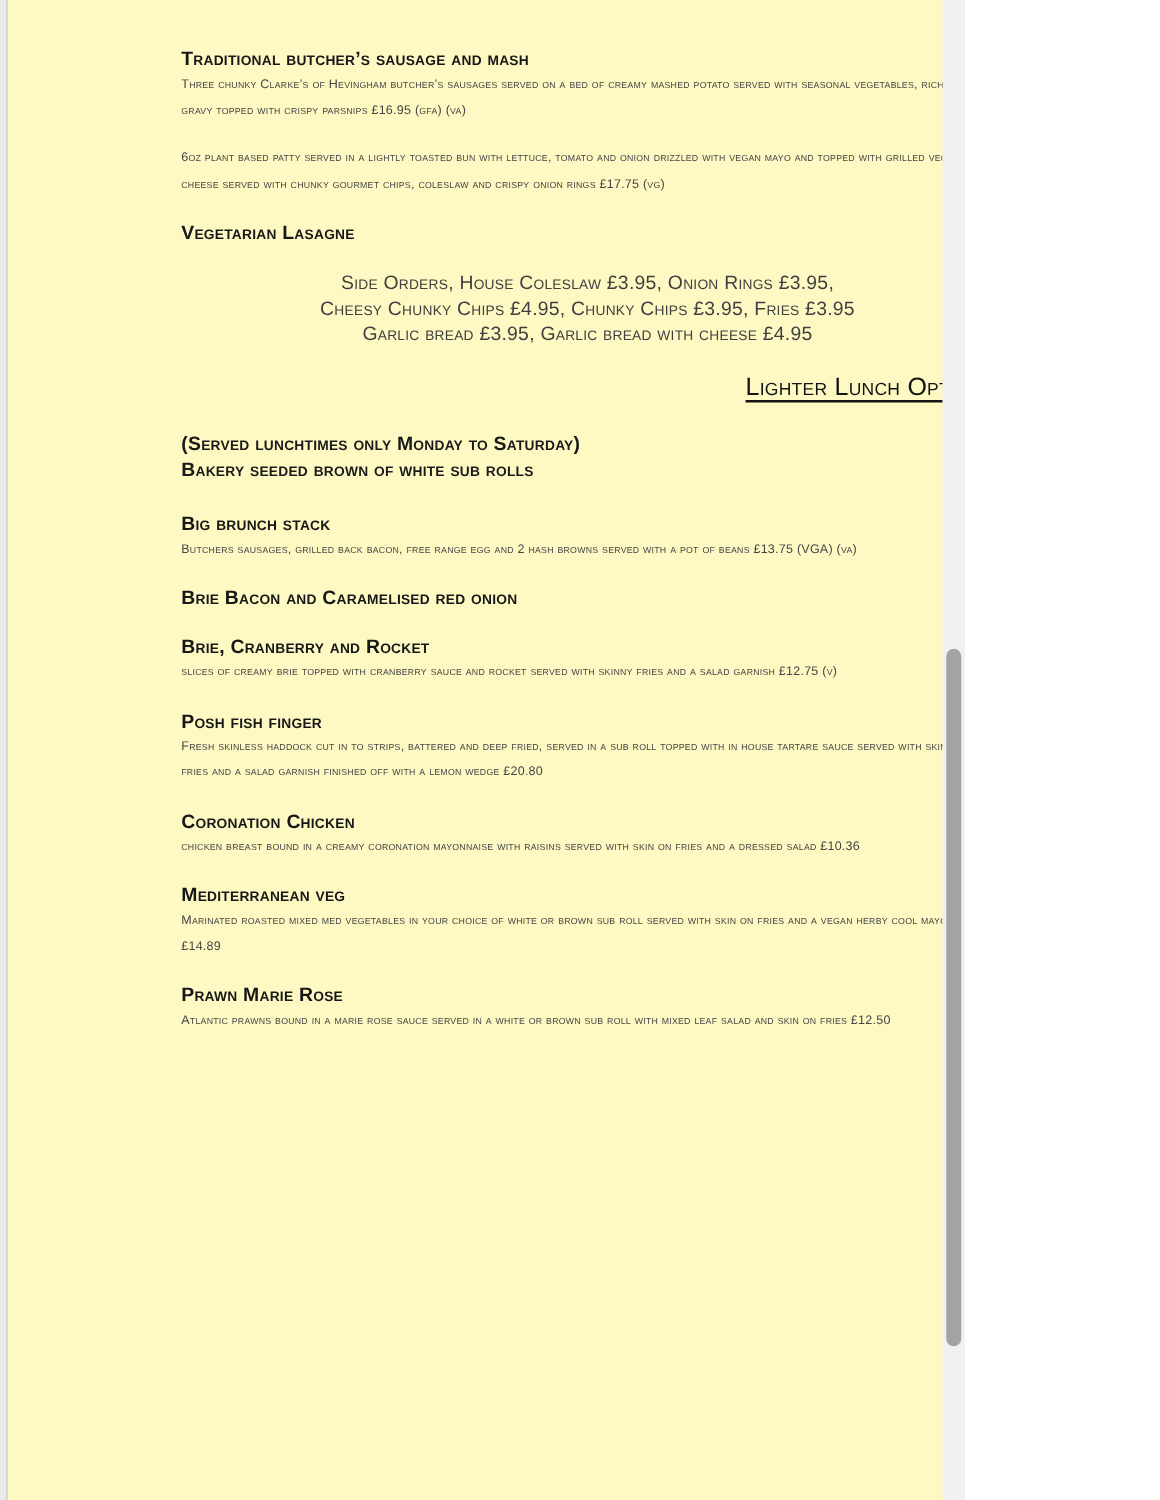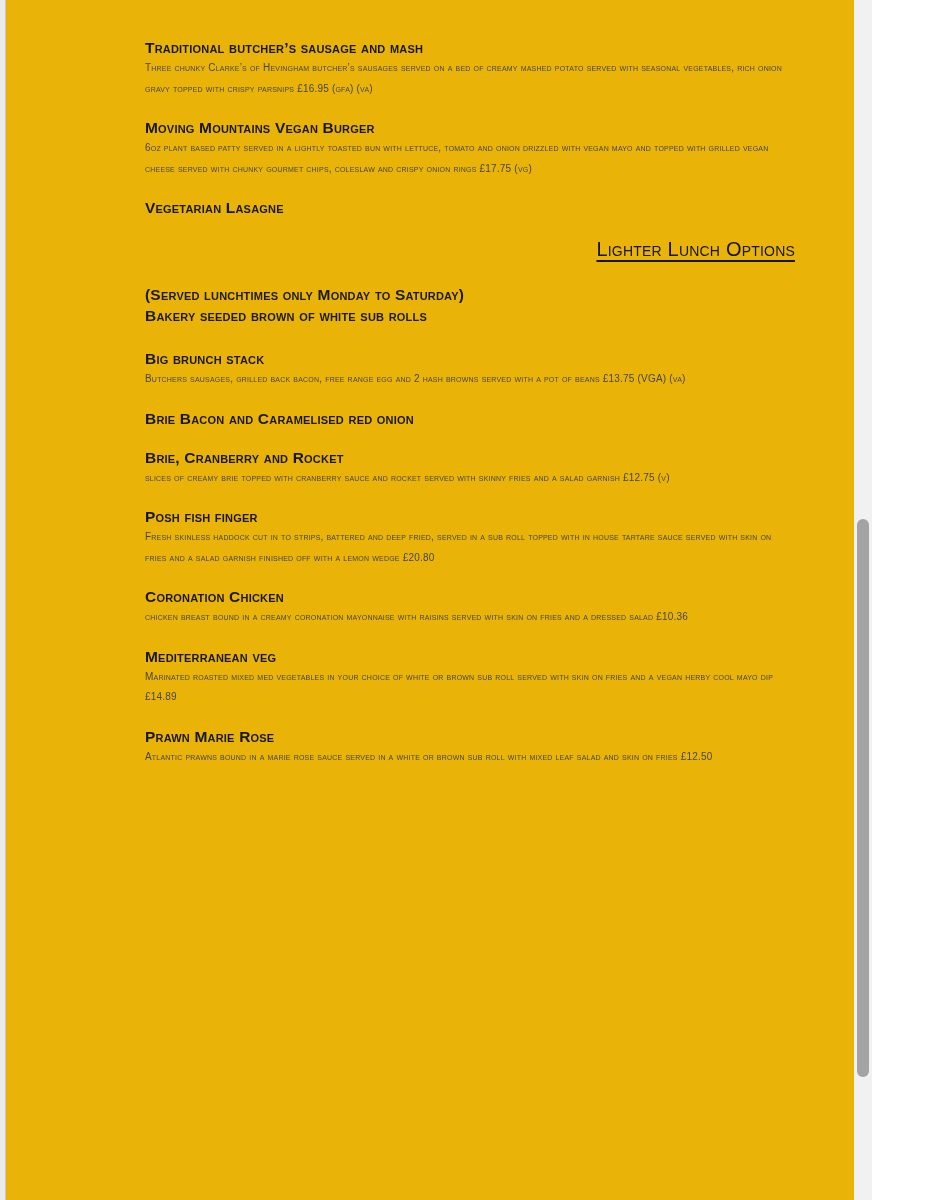--- a/index.html
+++ b/index.html
@@ -4,23 +4,23 @@
 <style>
   * { margin: 0; padding: 0; box-sizing: border-box; }
   html, body { width: 928px; height: 1200px; }
   body {
     font-family: "Liberation Sans", sans-serif;
     background: #ffffff;
     overflow: hidden;
   }
   .screen {
     position: relative;
-    width: 872px;
+    width: 772px;
     height: 1200px;
-    background: #eab308;
+    background: #fef9c3;
     overflow: hidden;
   }
   .left-gutter {
     position: absolute;
     left: 0; top: 0; bottom: 0;
     width: 6px;
     background: #ebebeb;
     border-right: 1px solid #c9c9c9;
   }
   .scrollbar-track {
@@ -92,29 +92,33 @@
   <div class="left-gutter"></div>
 
   <div class="content">
 
     <div class="item">
       <div class="item-title">Traditional butcher’s sausage and mash</div>
       <div class="item-desc">Three chunky Clarke’s of Hevingham butcher’s sausages served on a bed of creamy mashed potato served with seasonal vegetables, rich onion gravy topped with crispy parsnips £16.95 (gfa) (va)</div>
     </div>
 
     <div class="item">
-      <div class="item-title">Moving Mountains Vegan Burger</div>
       <div class="item-desc">6oz plant based patty served in a lightly toasted bun with lettuce, tomato and onion drizzled with vegan mayo and topped with grilled vegan cheese served with chunky gourmet chips, coleslaw and crispy onion rings £17.75 (vg)</div>
     </div>
 
     <div class="item">
       <div class="item-title">Vegetarian Lasagne</div>
     </div>
 
 
+    <div class="side-orders">
+      <div>Side Orders, House Coleslaw £3.95, Onion Rings £3.95,</div>
+      <div>Cheesy Chunky Chips £4.95, Chunky Chips £3.95, Fries £3.95</div>
+      <div>Garlic bread £3.95, Garlic bread with cheese £4.95</div>
+    </div>
 
     <div class="section-heading">Lighter Lunch Options</div>
     <div class="section-subs">
       <div class="section-sub">(Served lunchtimes only Monday to Saturday)</div>
       <div class="section-sub">Bakery seeded brown of white sub rolls</div>
     </div>
 
     <div class="item">
       <div class="item-title">Big brunch stack</div>
       <div class="item-desc">Butchers sausages, grilled back bacon, free range egg and 2 hash browns served with a pot of beans £13.75 (VGA) (va)</div>

